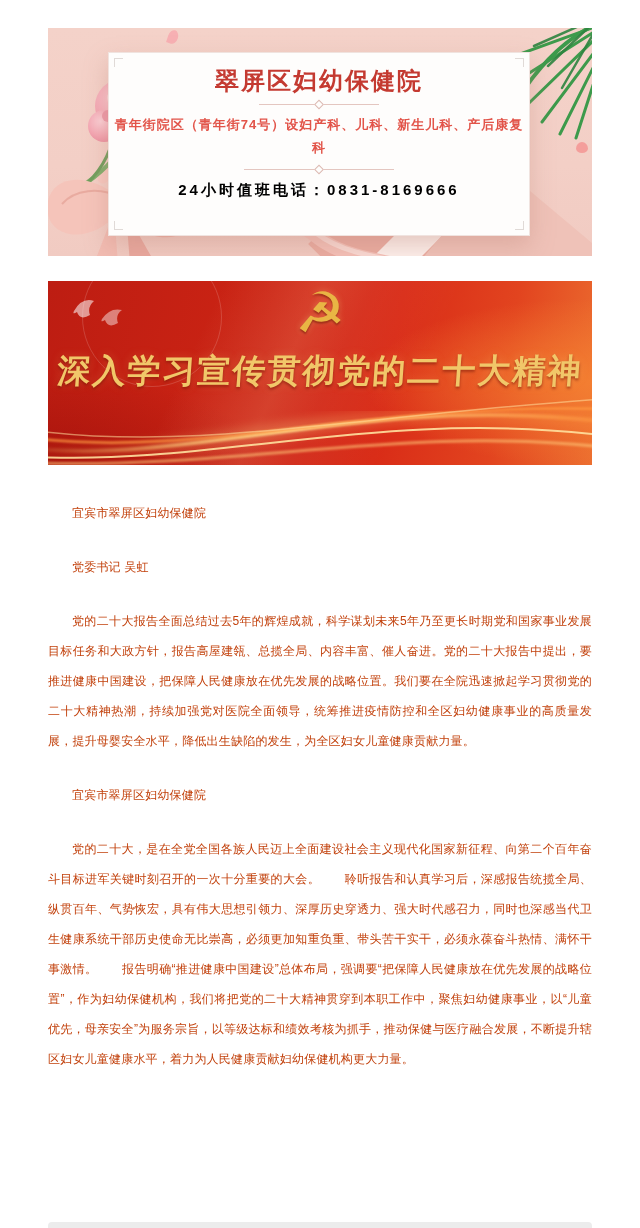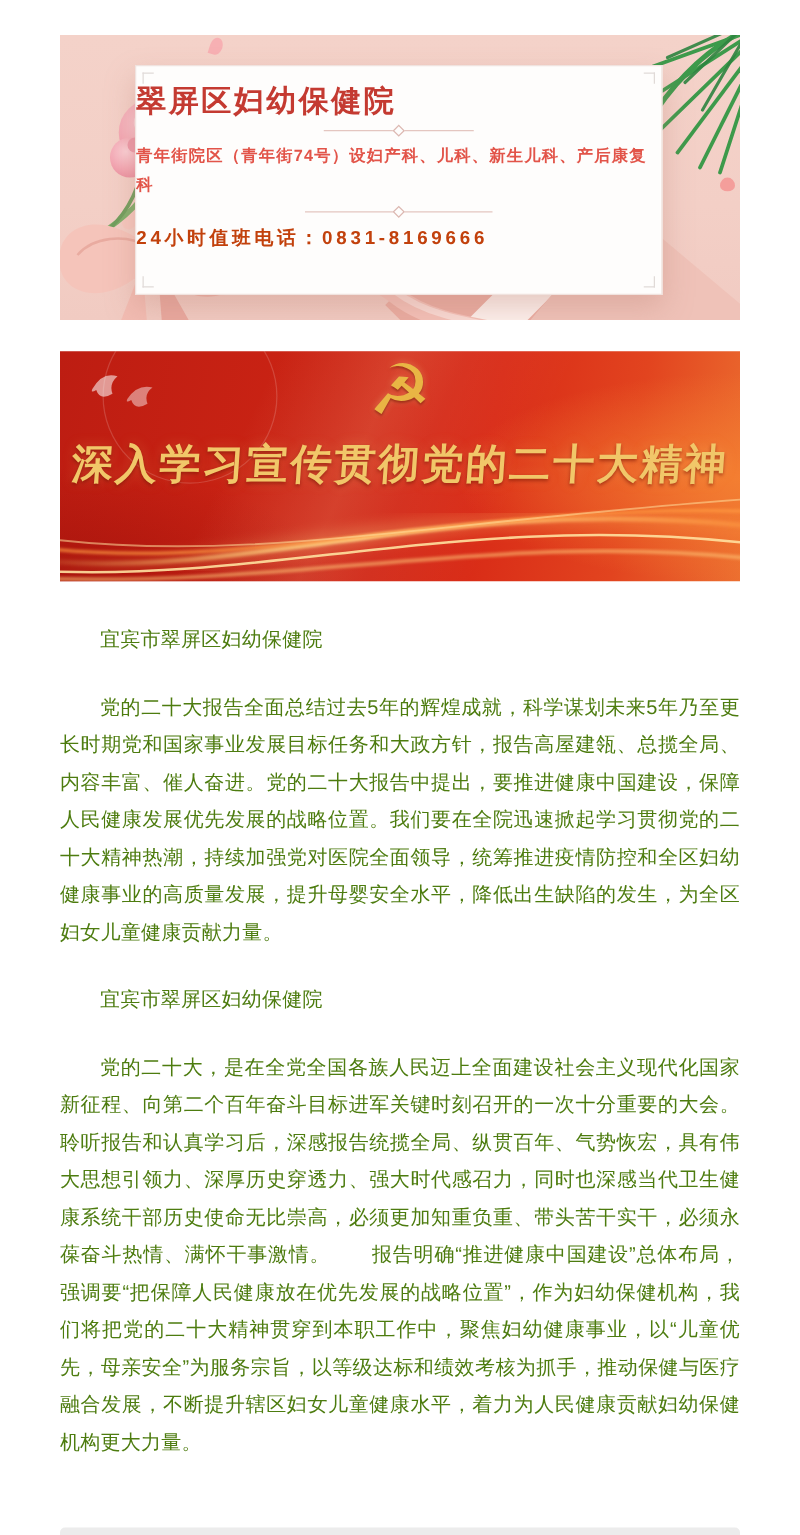--- a/index.html
+++ b/index.html
@@ -22,38 +22,38 @@
   .g3{ left:396px; top:172px; width:150px; height:120px; background:#efc2b8; transform:rotate(40deg); }
   .palm{ position:absolute; right:-6px; top:-6px; width:130px; height:120px; }
   .flower{ position:absolute; left:12px; top:40px; width:120px; height:130px; }
   .bow{ position:absolute; left:-14px; top:118px; width:180px; height:130px; }
   .ribbon{ position:absolute; left:0; top:0; width:544px; height:228px; pointer-events:none; }
 
   .white-card{
     position:absolute; left:60px; top:24px; width:422px; height:184px;
     background:#fefdfc; border:1px solid #f0e3df;
     box-shadow:0 10px 22px rgba(192,134,122,.38);
-    padding-top:12px;
+    text-align:center; padding-top:12px;
   }
   .corner{ position:absolute; width:9px; height:9px; border:1px solid #d9d2cf; opacity:.8; }
   .corner.tl{ left:5px; top:5px; border-right:none; border-bottom:none; }
   .corner.tr{ right:5px; top:5px; border-left:none; border-bottom:none; }
   .corner.bl{ left:5px; bottom:5px; border-right:none; border-top:none; }
   .corner.br{ right:5px; bottom:5px; border-left:none; border-top:none; }
 
   .card-title{ font-size:24px; font-weight:bold; color:#c43a31; letter-spacing:2px; }
   .divider{ position:relative; width:120px; height:1px; background:#e4c6c0; margin:7px auto 8px; }
   .divider::after{
     content:""; position:absolute; left:50%; top:-3px; width:5px; height:5px;
     background:#fefdfc; border:1px solid #dcb8b1; transform:translateX(-50%) rotate(45deg);
   }
   .card-info{ margin-top:2px; }
   .card-info .info-line{ font-size:13px; color:#e25449; line-height:23px; letter-spacing:1px; font-weight:bold; }
   .divider.lower{ margin:10px auto 11px; width:150px; }
-  .card-phone{ font-size:15px; font-weight:bold; color:#c2410c; letter-spacing:3px; }
+  .card-phone{ font-size:15px; font-weight:bold; color:#000000; letter-spacing:3px; }
 
   
   .red-banner{
     position:absolute; left:48px; top:281px; width:544px; height:184px; overflow:hidden;
     background:
       radial-gradient(110% 120% at 100% 55%, rgba(245,130,50,.85) 0%, rgba(245,130,50,0) 38%),
       radial-gradient(90% 110% at 0% 100%, rgba(150,12,8,.55) 0%, rgba(150,12,8,0) 45%),
       linear-gradient(100deg,#bd1d12 0%,#cc2414 40%,#d92c17 62%,#e2441f 82%,#ec6f30 100%);
   }
   .red-banner::before{
@@ -74,21 +74,21 @@
     font-size:33px; font-weight:bold; letter-spacing:2px; white-space:nowrap;
     color:#f1c769; transform:skewX(-4deg);
     font-family:"DejaVu Serif","Liberation Serif",serif;
     text-shadow:0 2px 3px rgba(120,20,5,.6), 0 0 10px rgba(255,200,110,.25);
   }
   .swoosh{ position:absolute; left:0; bottom:0; width:544px; height:92px; }
 
   
   .article{ position:absolute; left:0; top:465px; width:640px; padding:33px 48px 0; }
   .article p{
-    font-size:16px; line-height:30px; color:#4d7c0f; letter-spacing:.2px;
+    font-size:12px; line-height:30px; color:#c2410c; letter-spacing:.2px;
     text-indent:2em; text-align:justify; margin:0 0 24px;
     font-family:"Liberation Sans","DejaVu Sans",sans-serif;
   }
 
   
   .next-image-strip{
     position:absolute; left:48px; right:48px; bottom:0; height:6px;
     background:#ececec; border-radius:4px 4px 0 0;
   }
 </style>
@@ -204,19 +204,20 @@
       <path d="M-10,76 C150,90 310,22 554,48" stroke="url(#gold1)" stroke-width="4" fill="none" filter="url(#soft)"></path>
       <path d="M-10,84 C170,92 330,36 554,62" stroke="#ffe1a0" stroke-width="2" fill="none" opacity=".9"></path>
       <path d="M-10,66 C160,84 320,30 554,36" stroke="#ff9b42" stroke-width="2.5" fill="none" opacity=".8" filter="url(#soft)"></path>
       <path d="M-10,90 C190,96 360,52 554,74" stroke="#ffc979" stroke-width="3" fill="none" opacity=".6" filter="url(#soft)"></path>
       <path d="M-10,58 C150,78 300,44 554,26" stroke="#ffdf9c" stroke-width="1.5" fill="none" opacity=".55"></path>
     </svg>
   </div>
 
   <div class="article">
     <p>宜宾市翠屏区妇幼保健院</p>
-    <p>党的二十大报告全面总结过去5年的辉煌成就，科学谋划未来5年乃至更长时期党和国家事业发展目标任务和大政方针，报告高屋建瓴、总揽全局、内容丰富、催人奋进。党的二十大报告中提出，要推进健康中国建设，保障人民健康发展优先发展的战略位置。我们要在全院迅速掀起学习贯彻党的二十大精神热潮，持续加强党对医院全面领导，统筹推进疫情防控和全区妇幼健康事业的高质量发展，提升母婴安全水平，降低出生缺陷的发生，为全区妇女儿童健康贡献力量。</p>
+    <p>党委书记  吴虹</p>
+    <p>党的二十大报告全面总结过去5年的辉煌成就，科学谋划未来5年乃至更长时期党和国家事业发展目标任务和大政方针，报告高屋建瓴、总揽全局、内容丰富、催人奋进。党的二十大报告中提出，要推进健康中国建设，把保障人民健康放在优先发展的战略位置。我们要在全院迅速掀起学习贯彻党的二十大精神热潮，持续加强党对医院全面领导，统筹推进疫情防控和全区妇幼健康事业的高质量发展，提升母婴安全水平，降低出生缺陷的发生，为全区妇女儿童健康贡献力量。</p>
     <p>宜宾市翠屏区妇幼保健院</p>
     <p>党的二十大，是在全党全国各族人民迈上全面建设社会主义现代化国家新征程、向第二个百年奋斗目标进军关键时刻召开的一次十分重要的大会。　　聆听报告和认真学习后，深感报告统揽全局、纵贯百年、气势恢宏，具有伟大思想引领力、深厚历史穿透力、强大时代感召力，同时也深感当代卫生健康系统干部历史使命无比崇高，必须更加知重负重、带头苦干实干，必须永葆奋斗热情、满怀干事激情。　　报告明确“推进健康中国建设”总体布局，强调要“把保障人民健康放在优先发展的战略位置”，作为妇幼保健机构，我们将把党的二十大精神贯穿到本职工作中，聚焦妇幼健康事业，以“儿童优先，母亲安全”为服务宗旨，以等级达标和绩效考核为抓手，推动保健与医疗融合发展，不断提升辖区妇女儿童健康水平，着力为人民健康贡献妇幼保健机构更大力量。</p>
   </div>
 
   <div class="next-image-strip"></div>
 </div>
 
 </body></html>

